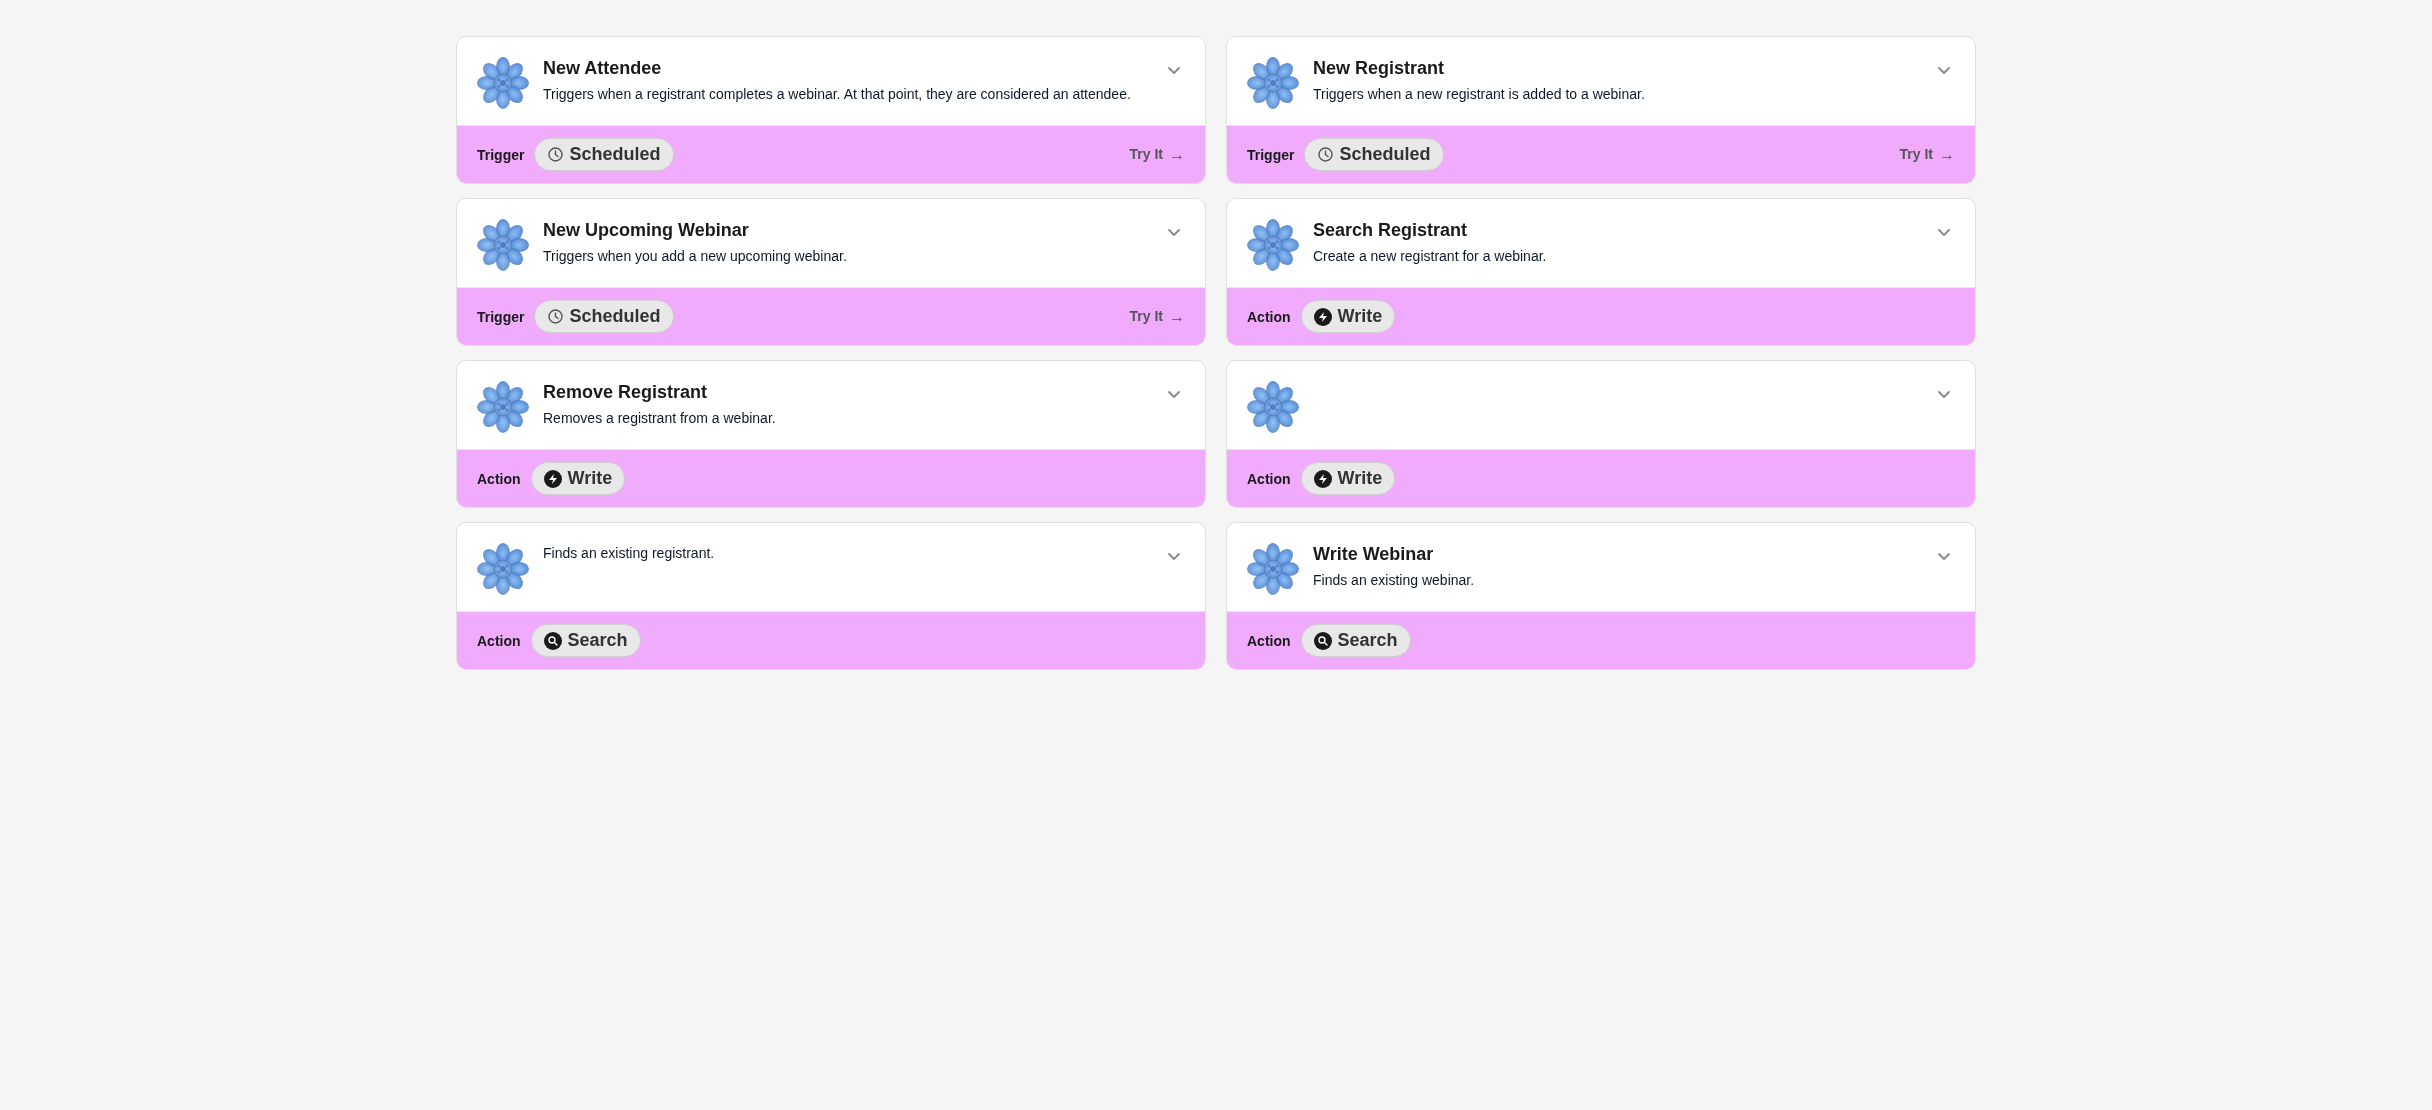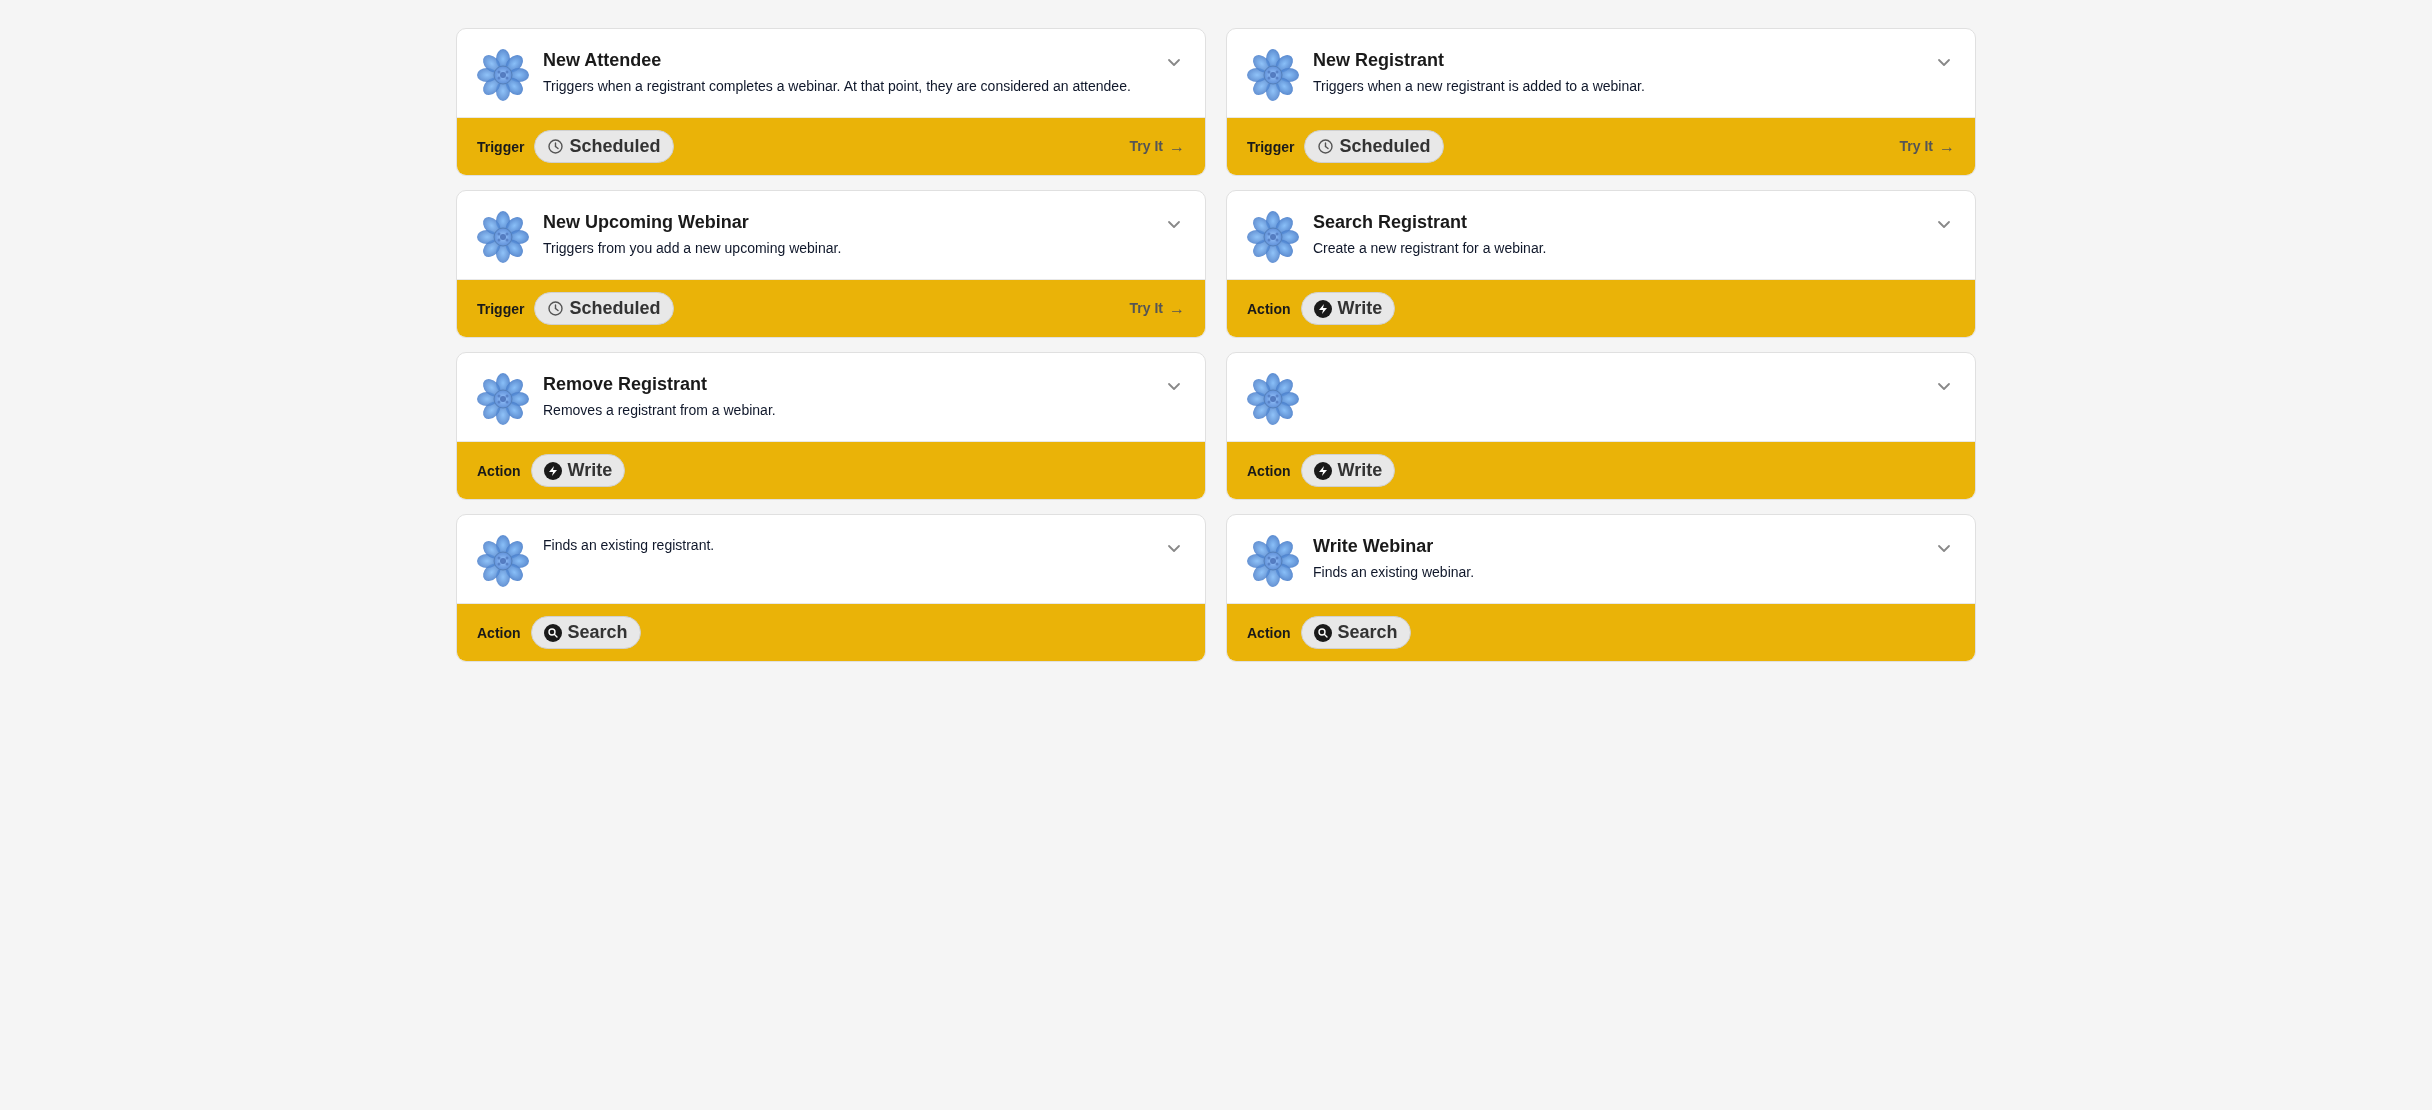--- a/index.html
+++ b/index.html
@@ -13,21 +13,21 @@
       font-family: -apple-system, BlinkMacSystemFont, 'Segoe UI', Helvetica, Arial, sans-serif;
       padding: 20px;
       min-width: 1200px;
     }
 
     .main-grid {
       display: grid;
       grid-template-columns: 1fr 1fr;
       gap: 20px;
       max-width: 1520px;
-      margin: 8px auto;
+      margin: 16px auto;
     }
 
     .column {
       display: flex;
       flex-direction: column;
       gap: 14px;
     }
 
     .card {
       background: #ffffff;
@@ -79,21 +79,21 @@
       top: 20px;
       background: none;
       border: none;
       cursor: pointer;
       color: #888;
       font-size: 18px;
       padding: 4px;
     }
 
     .card-footer {
-      background: #eab308;
+      background: #f0abfc;
       padding: 12px 20px;
       display: flex;
       align-items: center;
       justify-content: space-between;
       border-top: 1px solid #e8e8e8;
     }
 
     .footer-left {
       display: flex;
       align-items: center;
@@ -256,21 +256,21 @@
 
     <circle cx="26" cy="26" r="3" fill="#3a60a8" opacity="0.7"></circle>
     <circle cx="22" cy="23" r="1.5" fill="#3a60a8" opacity="0.5"></circle>
     <circle cx="30" cy="23" r="1.5" fill="#3a60a8" opacity="0.5"></circle>
     <circle cx="22" cy="29" r="1.5" fill="#3a60a8" opacity="0.5"></circle>
     <circle cx="30" cy="29" r="1.5" fill="#3a60a8" opacity="0.5"></circle>
   </svg>
         </div>
         <div class="card-text">
           <div class="card-title">New Upcoming Webinar</div>
-          <div class="card-description">Triggers from you add a new upcoming webinar.</div>
+          <div class="card-description">Triggers when you add a new upcoming webinar.</div>
         </div>
         <button class="chevron-btn">
           <svg width="18" height="18" viewBox="0 0 18 18" fill="none" xmlns="http://www.w3.org/2000/svg">
             <path d="M4 7L9 12L14 7" stroke="#888" stroke-width="1.8" stroke-linecap="round" stroke-linejoin="round"></path>
           </svg>
         </button>
       </div>
       <div class="card-footer">
         <div class="footer-left">
           <span class="footer-type-label">Trigger</span>

